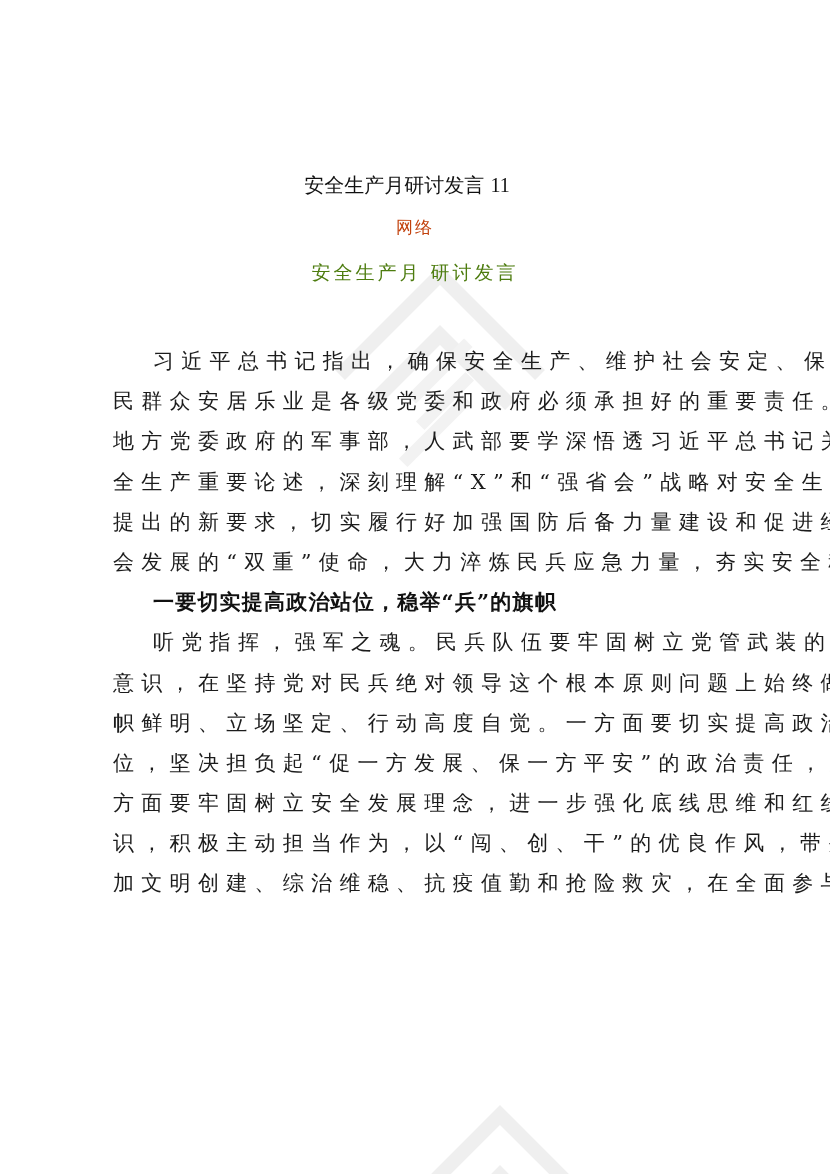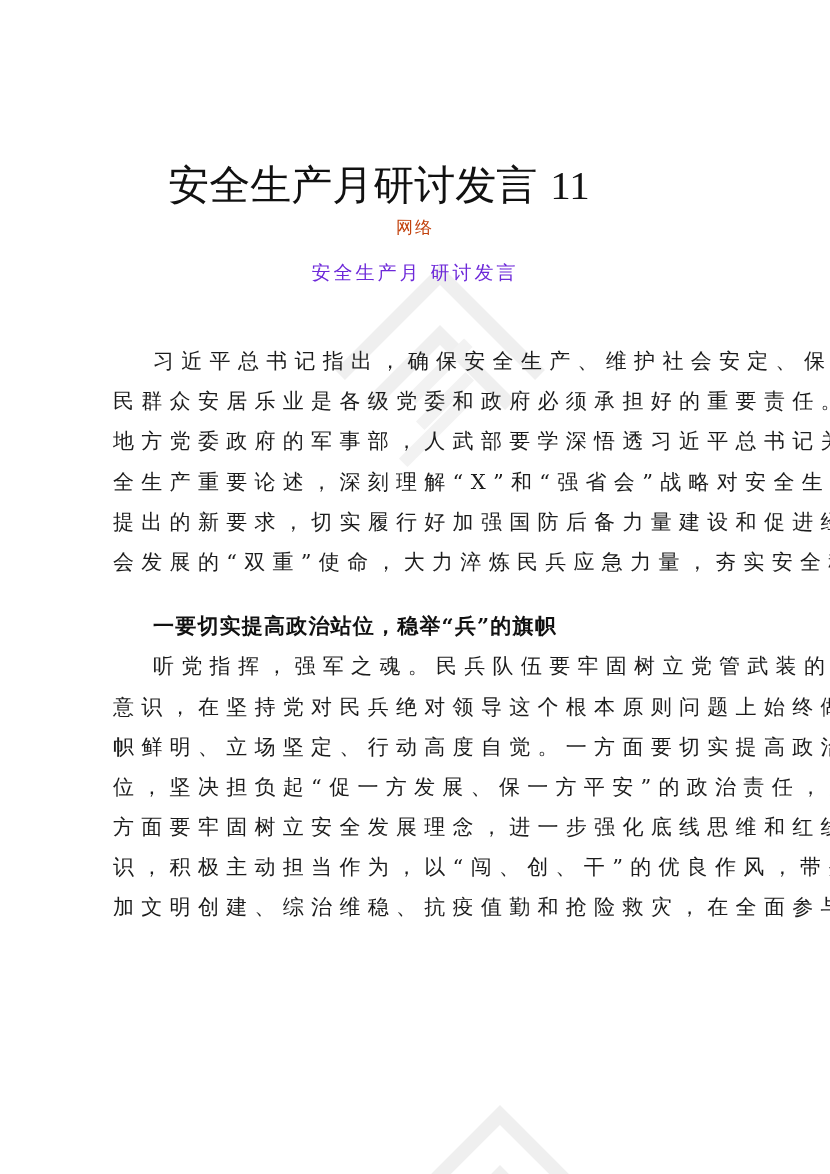--- a/index.html
+++ b/index.html
@@ -33,24 +33,25 @@
   .wm2 {
     left: 390px; top: 1095px;
     width: 220px; height: 230px;
   }
   .title {
     position: absolute;
     left: 0; width: 758px;
     top: 163px;
     text-align: center;
     font-family: "DejaVu Sans", "Liberation Sans", sans-serif;
-    font-size: 41px;
+    font-size: 20px;
     line-height: 44px;
     color: #111;
     letter-spacing: 0px;
+    padding-left: 28px;
   }
   .title .num {
     font-family: "Liberation Serif", "DejaVu Serif", serif;
   }
   .source {
     position: absolute;
     left: 0; width: 830px;
     top: 215px;
     text-align: center;
     font-size: 17px;
@@ -59,21 +60,21 @@
     color: #c2410c;
   }
   .keywords {
     position: absolute;
     left: 0; width: 830px;
     top: 258px;
     text-align: center;
     font-size: 19px;
     line-height: 28px;
     letter-spacing: 3px;
-    color: #6d28d9;
+    color: #4d7c0f;
   }
   .body-text {
     position: absolute;
     left: 113px;
     top: 341px;
     width: 610px;
   }
   .line {
     font-size: 21px;
     height: 40.2px;
@@ -83,21 +84,20 @@
     color: #1c1c1c;
   }
   .line.indent {
     padding-left: 40px;
   }
   .line.heading {
     font-weight: bold;
     letter-spacing: 1.2px;
     padding-left: 40px;
     color: #111;
-    margin-top: 24px;
   }
 </style>
 </head>
 <body>
 
 <div class="page">
 
   <svg class="watermark wm1" viewBox="0 0 220 230">
     <g fill="none" stroke="#efefef" stroke-width="14">
       <path d="M10 120 L110 20 L210 120"></path>

